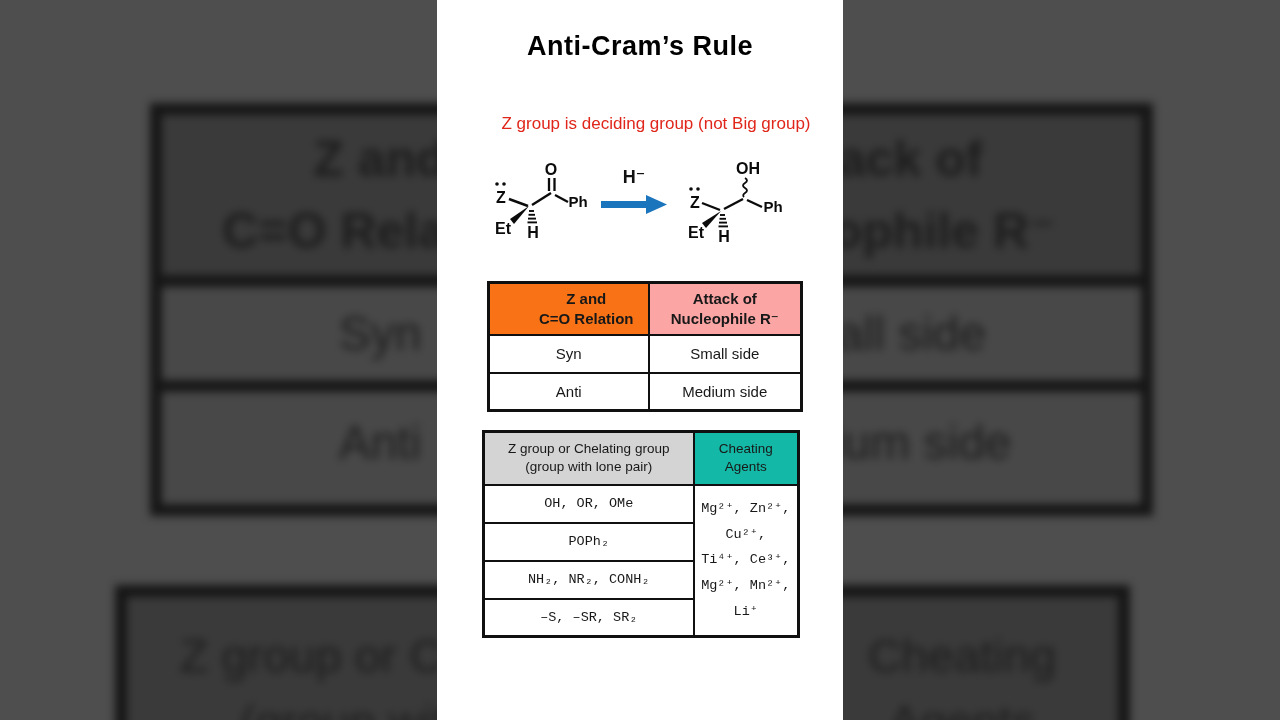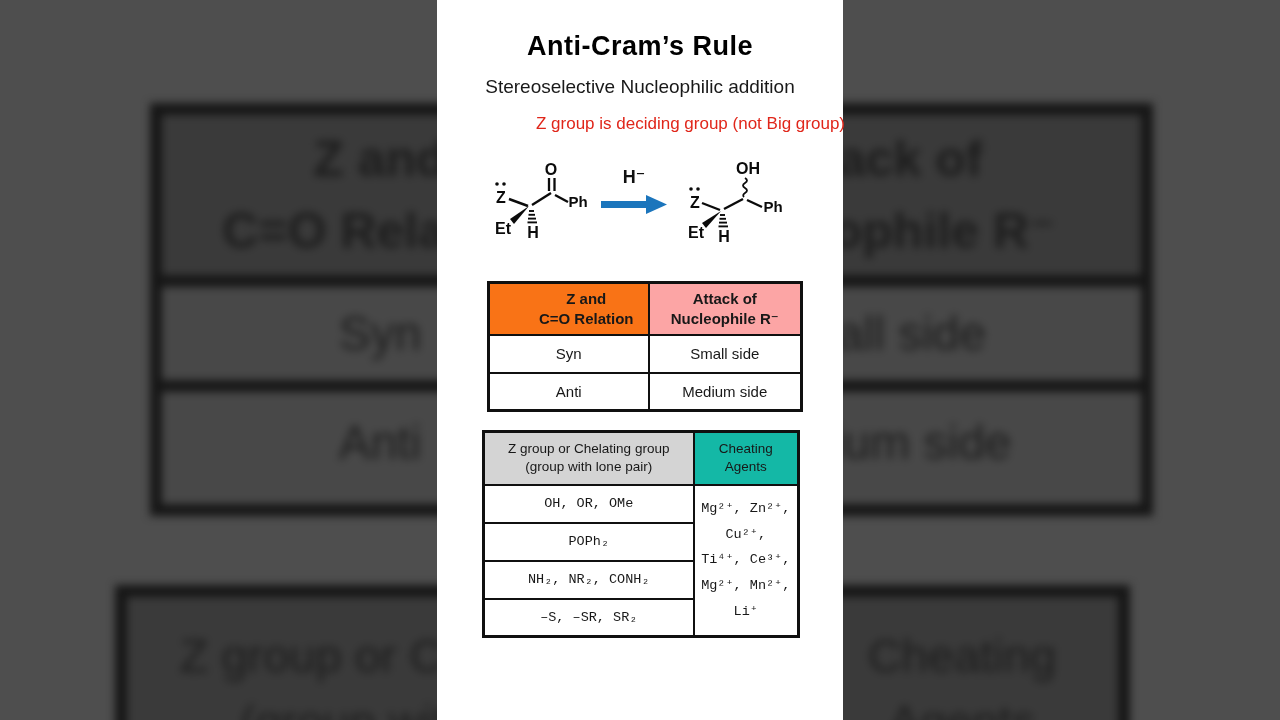--- a/index.html
+++ b/index.html
@@ -48,22 +48,22 @@
   .title {
     position: absolute; top: 31px; left: 0; width: 100%;
     text-align: center; font-size: 27px; font-weight: bold;
     letter-spacing: 0.5px;
   }
   .subtitle {
     position: absolute; top: 76px; left: 0; width: 100%;
     text-align: center; font-size: 19px; font-weight: 500; color: #191919;
   }
   .note {
-    position: absolute; top: 114px; left: 2px; width: 100%;
-    text-align: right; font-size: 17px; font-weight: 500;
+    position: absolute; top: 114px; left: 16px; width: 100%;
+    text-align: center; font-size: 17px; font-weight: 500;
   }
 
   
   .scheme { position: absolute; left: 0; top: 148px; width: 100%; height: 110px; }
   .mol { position: absolute; top: 0; }
   .mol-left { left: 41px; }
   .mol-right { left: 238px; }
   .arrow-block { position: absolute; left: 159px; top: 18px; width: 76px; text-align: center; }
   .hydride { font-size: 18px; font-weight: bold; color: #111; }
   .arrow-svg { display: block; margin: 5px auto 0; }
@@ -116,21 +116,20 @@
 (group with lone pair)</div>
         <div class="bg-cell c2">Cheating
 Agents</div>
       </div>
     </div>
   </div>
 
   <div class="panel">
 
     <div class="title" style="color: #000000;">Anti-Cram’s Rule</div>
-    <div class="subtitle">Stereoselective Nucleophilic addition</div>
     <div class="note" style="color: rgb(224, 38, 26);">Z group is deciding group (not Big group)</div>
 
     <div class="scheme">
 
       <svg class="mol mol-left" width="112" height="110" viewBox="0 0 112 110">
         <circle cx="19" cy="36" r="1.8" fill="#0b0b0b"></circle>
         <circle cx="26" cy="36" r="1.8" fill="#0b0b0b"></circle>
         <text x="23" y="55" font-size="16" text-anchor="middle">Z</text>
         <text x="73" y="27" font-size="16" text-anchor="middle">O</text>
         <text x="100" y="59" font-size="15" text-anchor="middle">Ph</text>

